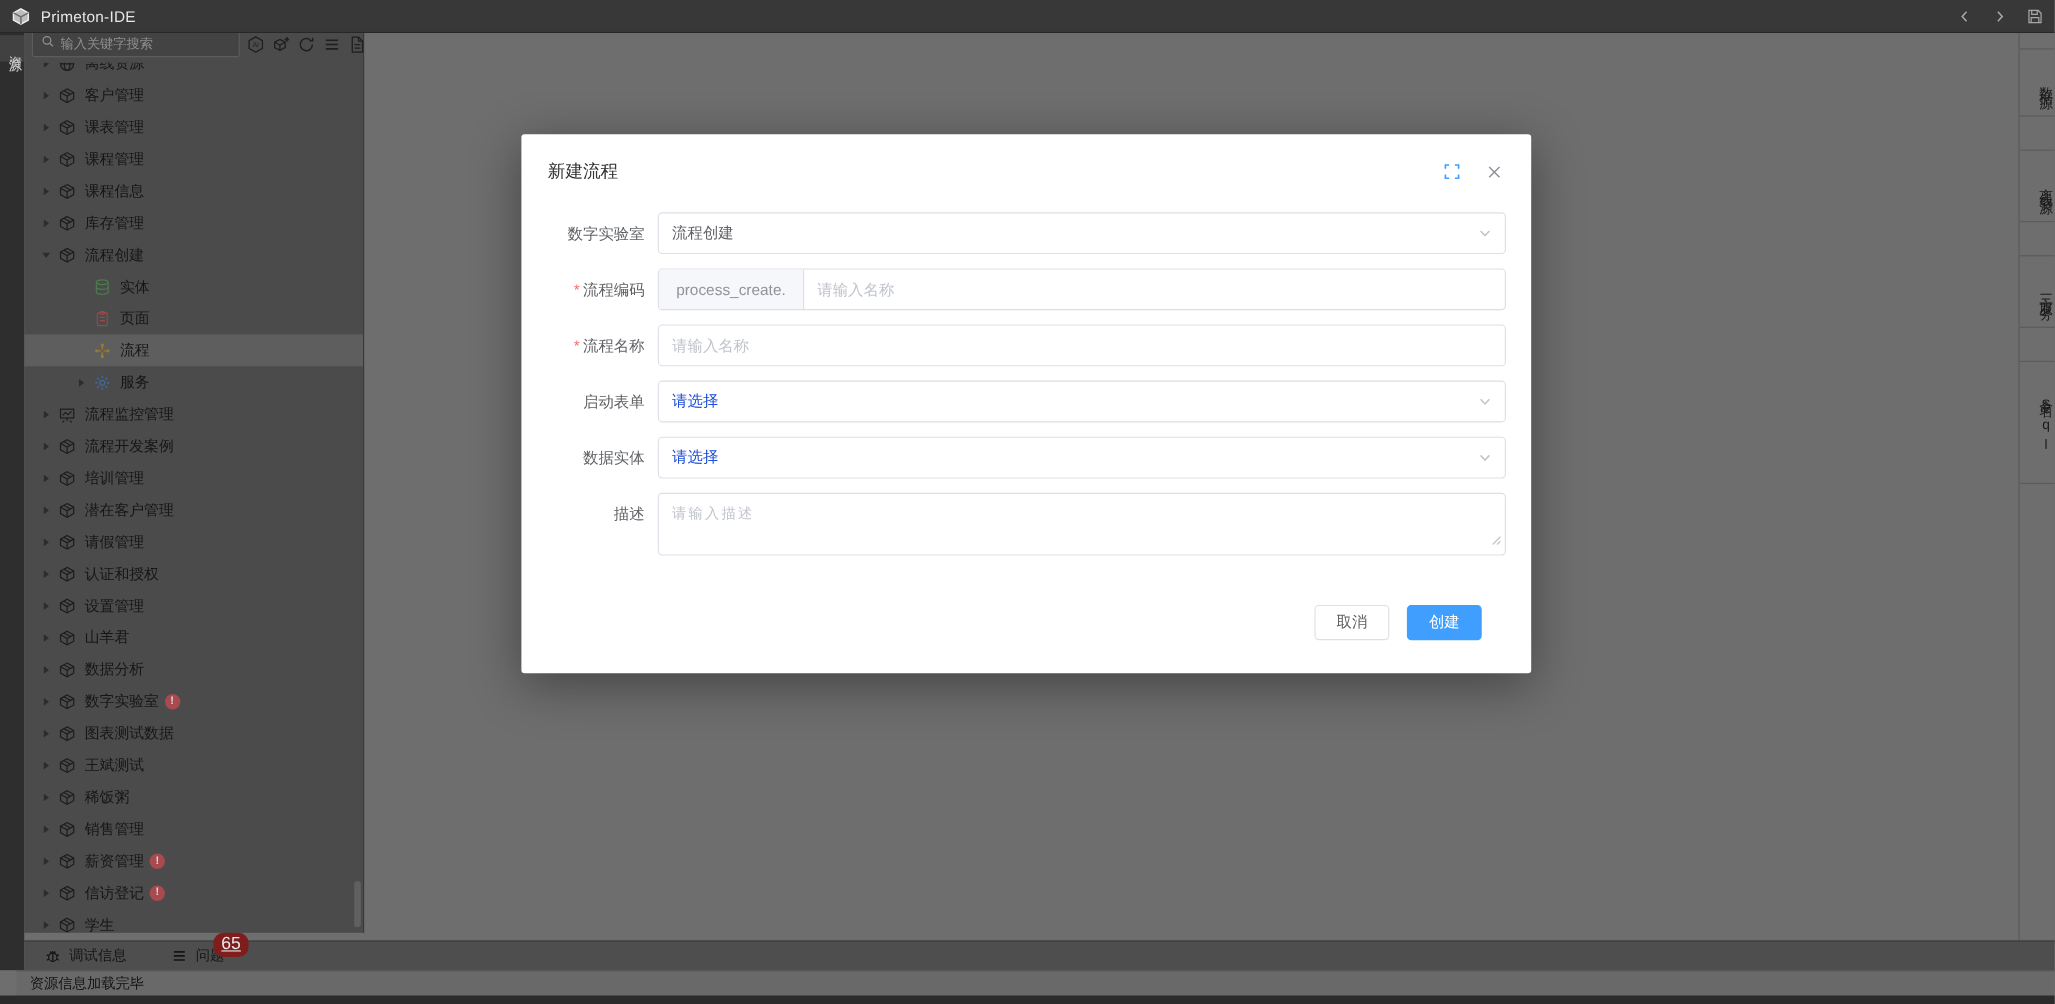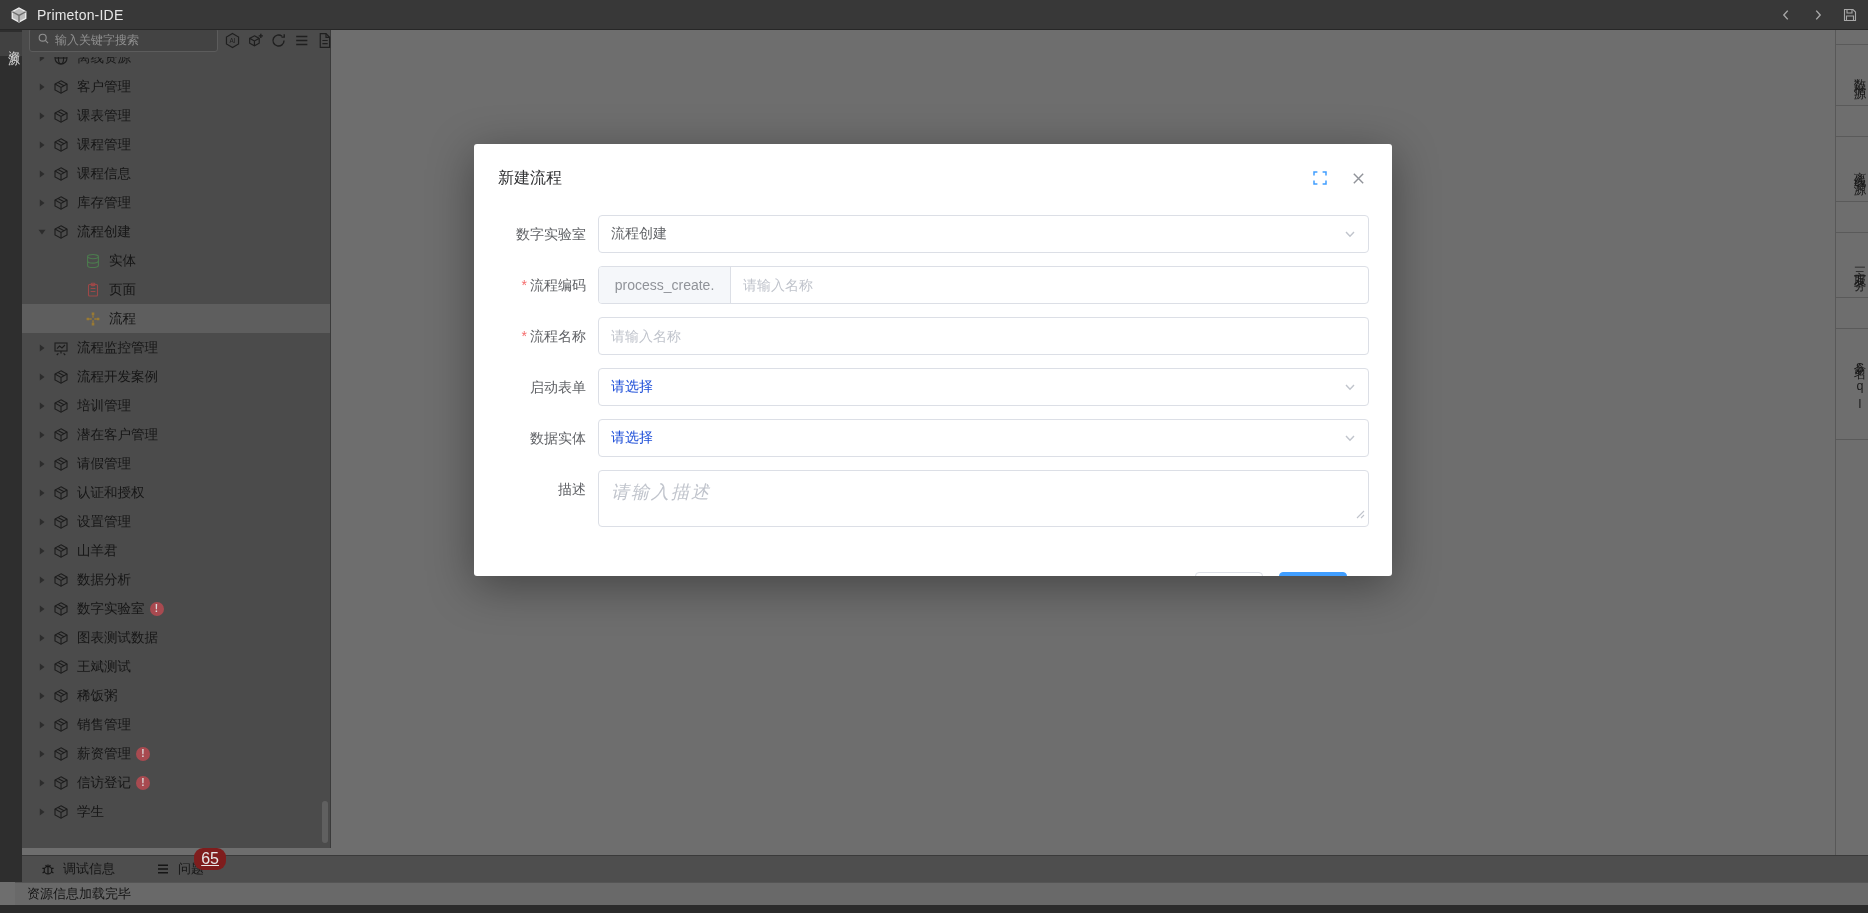--- a/index.html
+++ b/index.html
@@ -49,21 +49,21 @@
 
   
   .bottom-band { position:absolute; left:22px; right:0; top:855px; height:27px; background:#4e4e4e; border-top:1px solid #3a3a3a; display:flex; align-items:center; padding-left:18px; gap:40px; z-index:3; }
   .bp-tab { position:relative; display:flex; align-items:center; gap:7px; color:#151515; font-size:13px; cursor:pointer; }
   .bp-tab .bicon { width:16px; height:16px; display:flex; align-items:center; justify-content:center; }
   .bp-badge { position:absolute; top:-12px; right:-22px; background:#7f1d1d; color:#e8e8e8; font-size:16px; line-height:1; border-radius:9px; padding:3px 7px;text-decoration:underline; }
   .statusbar { position:absolute; left:0; right:0; top:882px; height:23px; background:#696969; border-top:1px solid #555; display:flex; align-items:center; padding:0 12px; font-size:13px; color:#141414; z-index:3;margin-left:15px; }
   .bottom-edge { position:absolute; left:0; right:0; bottom:0; height:8px; background:#2b2b2b; z-index:4; }
 
   
-  .dialog { position:absolute; left:474px; top:144px; width:918px; height:432px; background:#ffffff; border-radius:3px; box-shadow:0 10px 45px rgba(0,0,0,.38); z-index:10; overflow:hidden; }
+  .dialog { position:absolute; left:474px; top:122px; width:918px; height:490px; background:#ffffff; border-radius:3px; box-shadow:0 10px 45px rgba(0,0,0,.38); z-index:10; overflow:hidden; }
   .dlg-header { position:relative; padding:24px 24px 0 24px; }
   .dlg-title { font-size:16px; color:#303133; }
   .dlg-tools { position:absolute; right:26px; top:26px; display:flex; align-items:center; gap:22px; }
   .dlg-tools .dicon { width:16px; height:16px; display:flex; align-items:center; justify-content:center; cursor:pointer; }
   .fullscreen-btn { color:#409eff; }
   .close-btn { color:#909399; }
   .dlg-body { padding:26px 23px 0 0; }
   .frow { display:flex; align-items:flex-start; margin-bottom:13px; }
   .flabel { width:124px; flex:none; text-align:right; padding-right:12px; font-size:14px; color:#606266; line-height:38px; white-space:nowrap; }
   .star { color:#f56c6c; margin-right:3px; }
@@ -72,21 +72,21 @@
   .sel .val { color:#606266; }
   .sel .ph { color:#1d4ed8; }
   .sel .arrow { color:#c0c4cc; display:flex; }
   .inp { height:38px; border:1px solid #dcdfe6; border-radius:4px; display:flex; align-items:center; padding:0 12px; background:#fff; }
   .inp input, .grp input { border:none; outline:none; width:100%; font-size:14px; color:#606266; background:transparent; }
   .inp input::placeholder, .grp input::placeholder, .txa textarea::placeholder { color:#c0c4cc; }
   .grp { height:38px; border:1px solid #dcdfe6; border-radius:4px; display:flex; overflow:hidden; background:#fff; }
   .grp .addon { width:132px; flex:none; background:#f5f7fa; border-right:1px solid #dcdfe6; color:#909399; font-size:14px; display:flex; align-items:center; justify-content:center; }
   .grp .gin { flex:1; display:flex; align-items:center; padding:0 12px; }
   .txa { position:relative; height:57px; border:1px solid #dcdfe6; border-radius:4px; background:#fff; }
-  .txa textarea { width:100%; height:100%; border:none; outline:none; resize:none; background:transparent; padding:9px 12px; font-size:18px; color:#404040; letter-spacing:2px; font-family:inherit;font-style:italic; }
+  .txa textarea { width:100%; height:100%; border:none; outline:none; resize:none; background:transparent; padding:9px 12px; font-size:13px; color:#404040; letter-spacing:2px; font-family:inherit; }
   .txa .grip { position:absolute; right:3px; bottom:3px; color:#c0c4cc; }
   .dlg-footer { display:flex; justify-content:flex-end; gap:16px; padding:32px 45px 0 0; }
   .btn { height:32px; padding:0 19px; border-radius:4px; font-size:14px; display:flex; align-items:center; border:1px solid #dcdfe6; background:#fff; color:#606266; cursor:pointer; }
   .btn.primary { color:#fff; border-color:#409eff; background:#409eff; }
 </style>
 </head>
 <body>
 
 <div class="app">
 
@@ -307,20 +307,34 @@
               </svg>
             </span>
             <span class="ticon flow">
               <svg viewBox="0 0 16 16" width="100%" height="100%" fill="none" stroke="currentColor" stroke-width="1.1">
                 <path d="M6.7 1.6 h2.6 v2.6 h-2.6z M6.7 11.8 h2.6 v2.6 h-2.6z M1.6 6.7 h2.6 v2.6 h-2.6z M11.8 6.7 h2.6 v2.6 h-2.6z" fill="currentColor" stroke="none"></path>
                 <path d="M8 4.2 V6.7 M8 9.3 V11.8 M4.2 8 H6.7 M9.3 8 H11.8" stroke-width="1.3"></path>
               </svg>
             </span>
             <span>流程</span>
           </div>
+          <div class="tree-row lvl1">
+            <span class="caret">
+              <svg viewBox="0 0 12 12" width="10" height="10">
+                <polygon points="3.4,1.8 9,6 3.4,10.2" fill="currentColor"></polygon>
+              </svg>
+            </span>
+            <span class="ticon gear">
+              <svg viewBox="0 0 16 16" width="100%" height="100%" fill="none" stroke="currentColor" stroke-width="1.1">
+                <circle cx="8" cy="8" r="2.3"></circle>
+                <path d="M8 1.6 v2.1 M8 12.3 v2.1 M1.6 8 h2.1 M12.3 8 h2.1 M3.5 3.5 l1.5 1.5 M11 11 l1.5 1.5 M12.5 3.5 l-1.5 1.5 M5 11 l-1.5 1.5" stroke-width="1.4"></path>
+              </svg>
+            </span>
+            <span>服务</span>
+          </div>
           <div class="tree-row">
             <span class="caret">
               <svg viewBox="0 0 12 12" width="10" height="10">
                 <polygon points="3.4,1.8 9,6 3.4,10.2" fill="currentColor"></polygon>
               </svg>
             </span>
             <span class="ticon chart">
               <svg viewBox="0 0 16 16" width="100%" height="100%" fill="none" stroke="currentColor" stroke-width="1.1">
                 <rect x="2" y="3" width="12" height="8"></rect>
                 <polyline points="4,8.6 6.5,6 9,8 12,5"></polyline>

